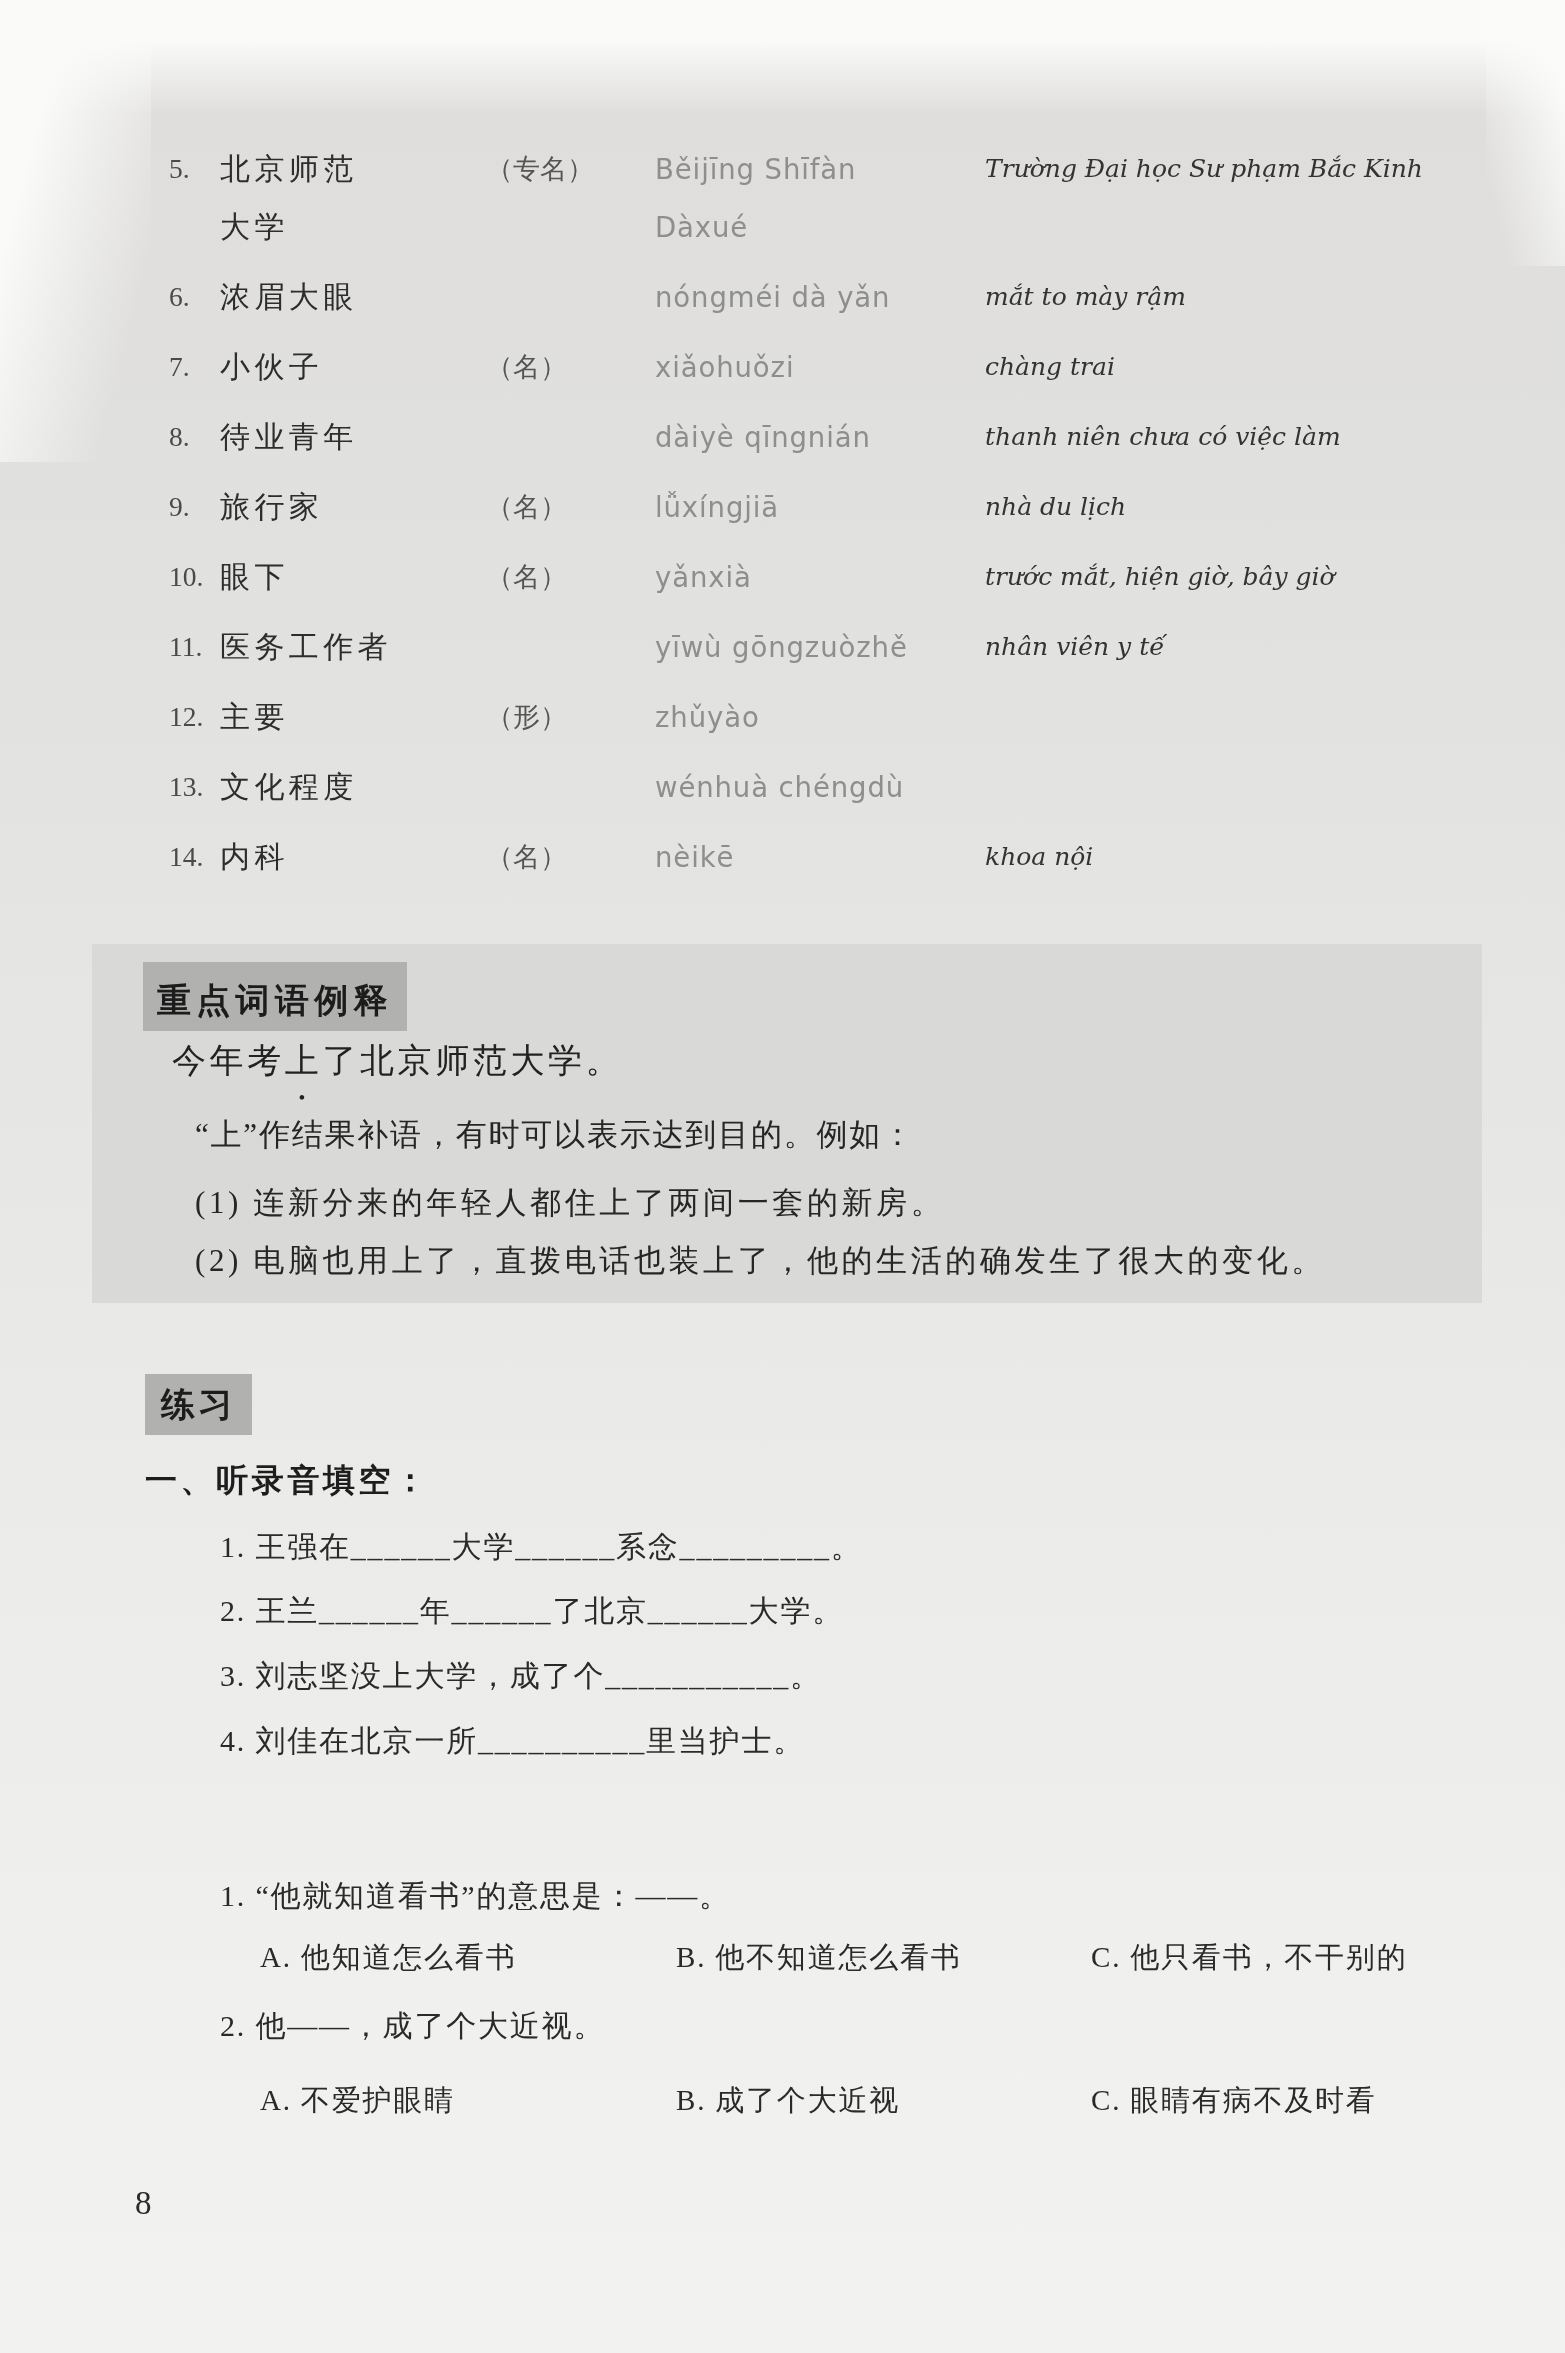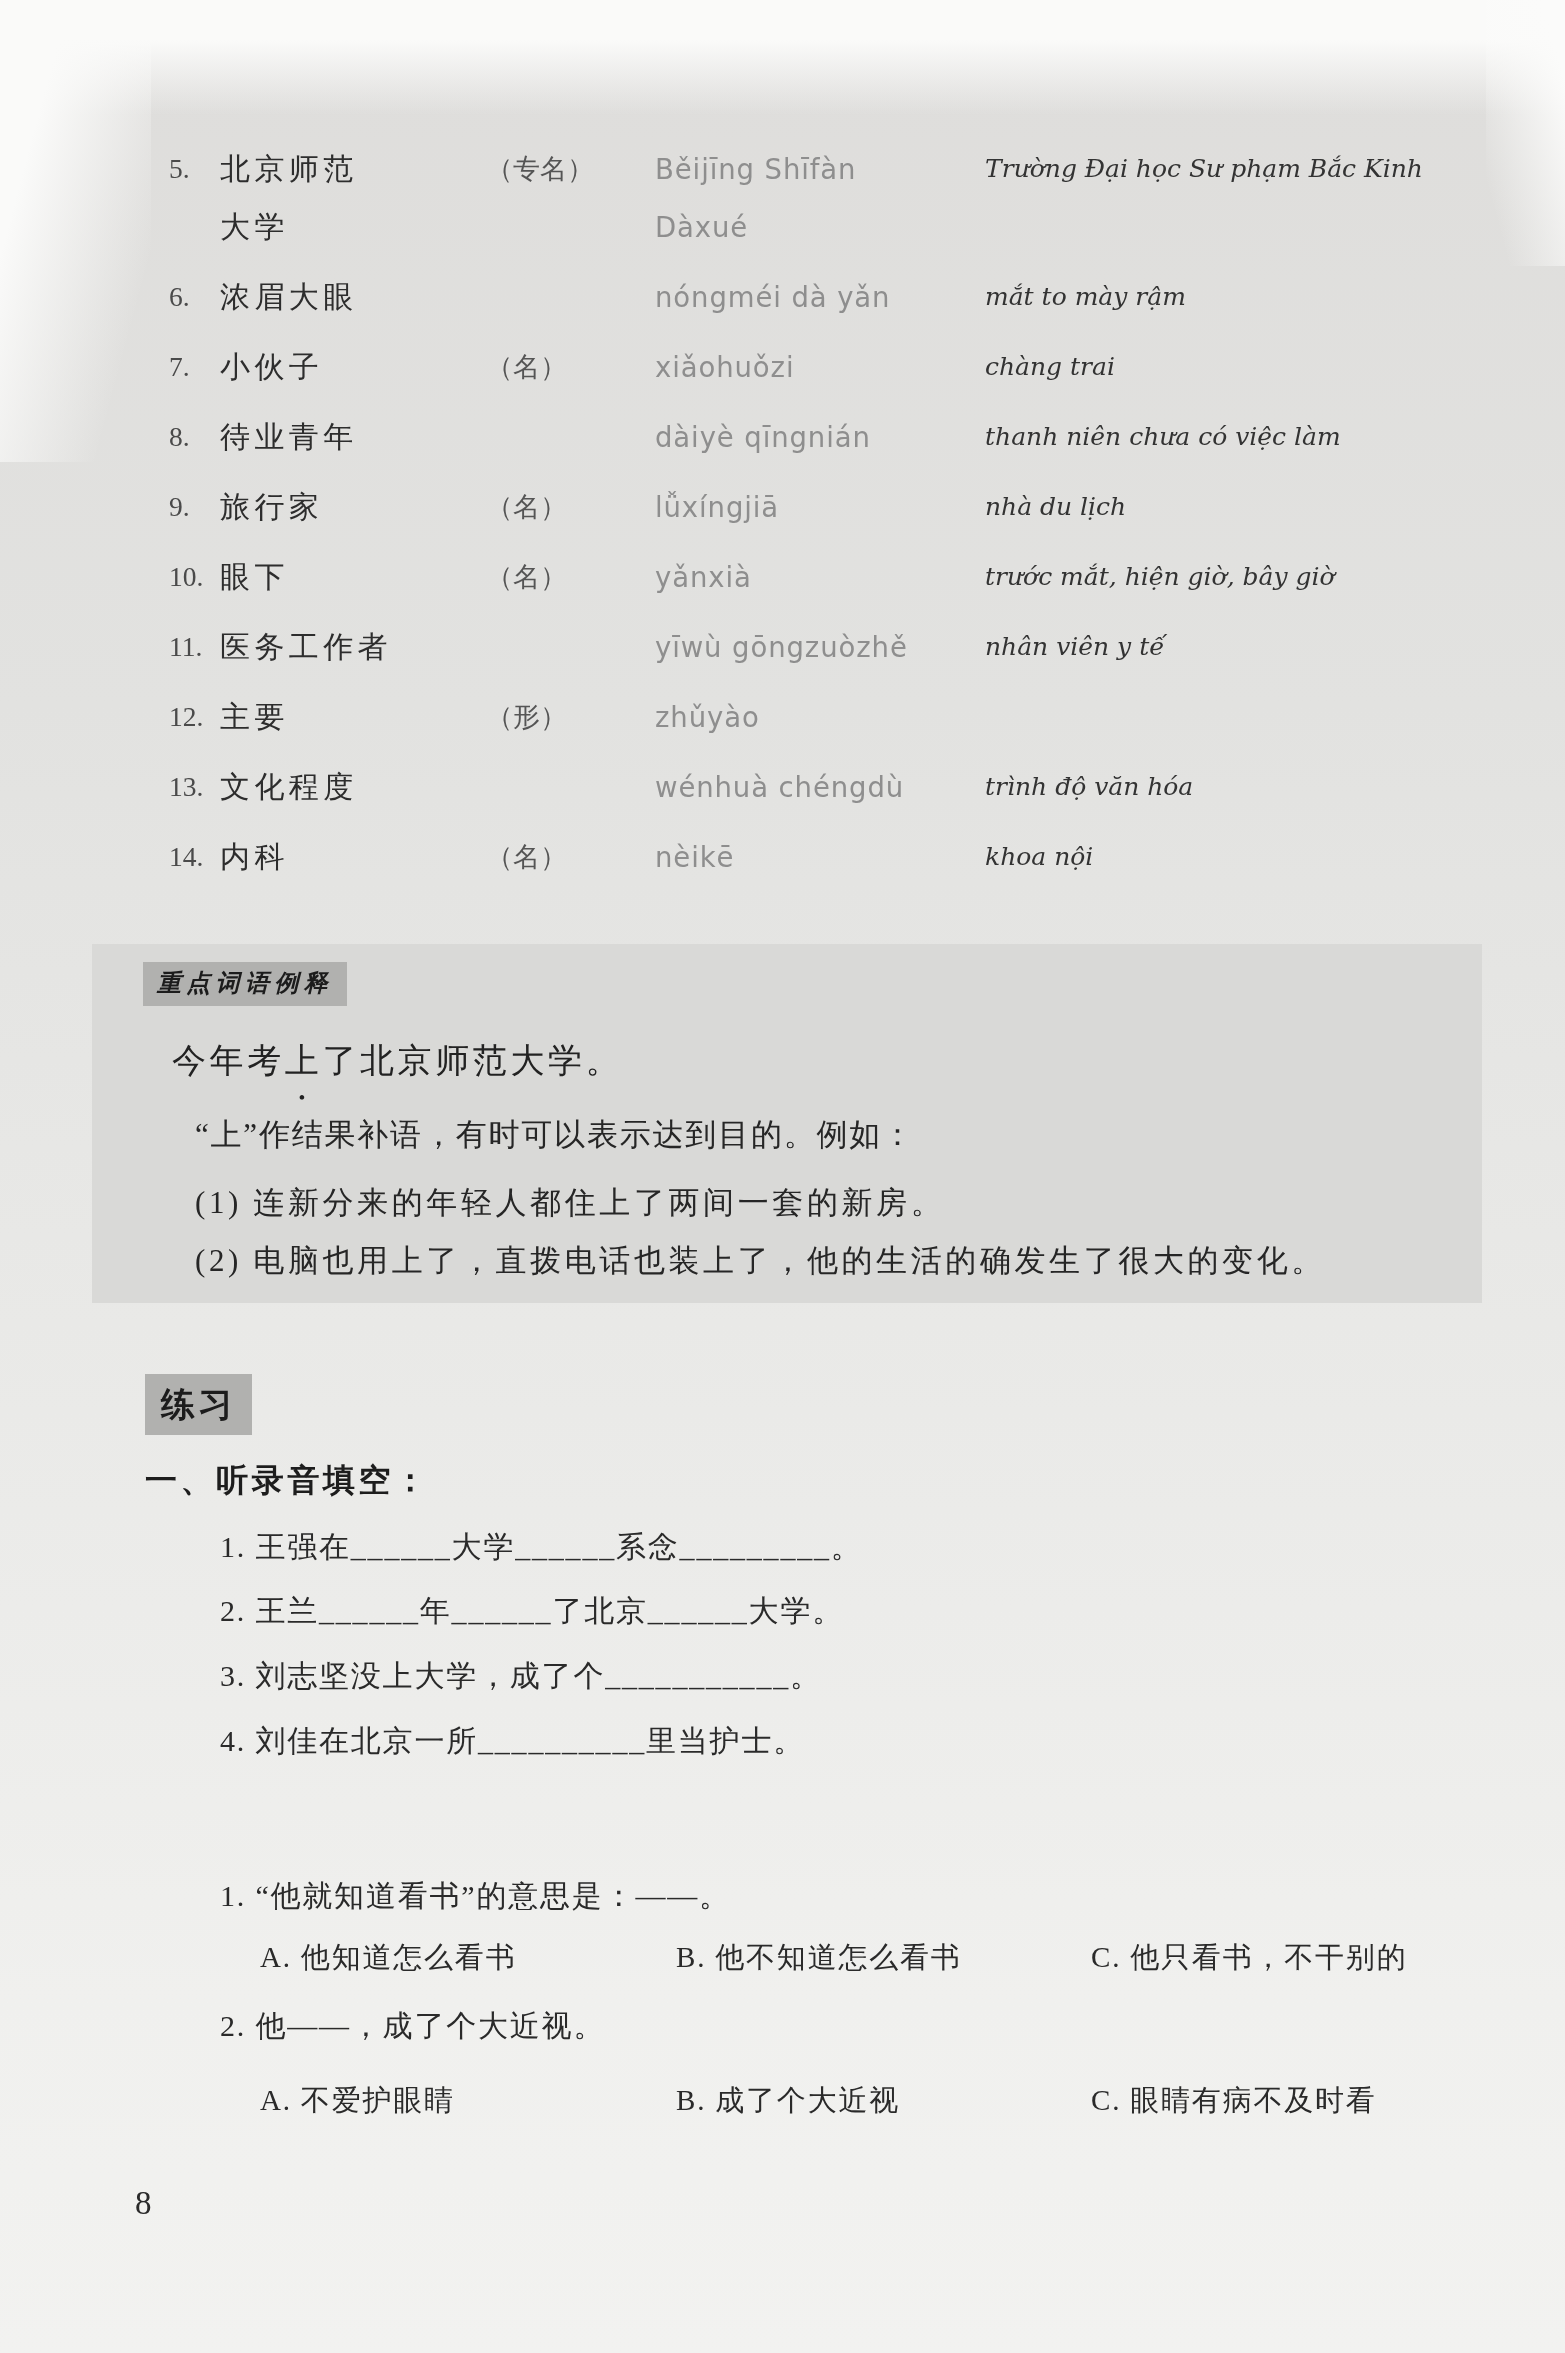--- a/index.html
+++ b/index.html
@@ -51,23 +51,22 @@
   }
   .badge {
     display:inline-block;
     background:#b1b1af;
     color:#1c1c1c;
     font-family:"Liberation Sans",sans-serif;
     font-weight:bold;
   }
   .kw-badge {
     position:absolute; top:18px; left:51px;
-    font-size:24px; letter-spacing:5.3px;
-    padding:5px 14px 7px 14px;
-    font-style:italic;
+    font-size:34px; letter-spacing:5.3px;
+    padding:16px 14px 7px 14px;
   }
   .kw-example {
     position:absolute; top:94px; left:80px;
     font-size:34px; letter-spacing:3.6px; color:#222;
   }
   .emph { position:relative; }
   .emph::after {
     content:"•";
     position:absolute; left:50%; transform:translateX(-50%);
     bottom:-30px; font-size:19.5px; color:#222;
@@ -201,21 +200,20 @@
       <span class="c-word">主要</span>
       <span class="c-pos">（形）</span>
       <span class="c-pin">zhǔyào</span>
     </div>
 
     <div class="vrow">
       <span class="c-num">13.</span>
       <span class="c-word">文化程度</span>
       <span class="c-pos"></span>
       <span class="c-pin">wénhuà chéngdù</span>
-      <span class="c-viet">trình độ văn hóa</span>
     </div>
 
     <div class="vrow">
       <span class="c-num">14.</span>
       <span class="c-word">内科</span>
       <span class="c-pos">（名）</span>
       <span class="c-pin">nèikē</span>
       <span class="c-viet">khoa nội</span>
     </div>
 

